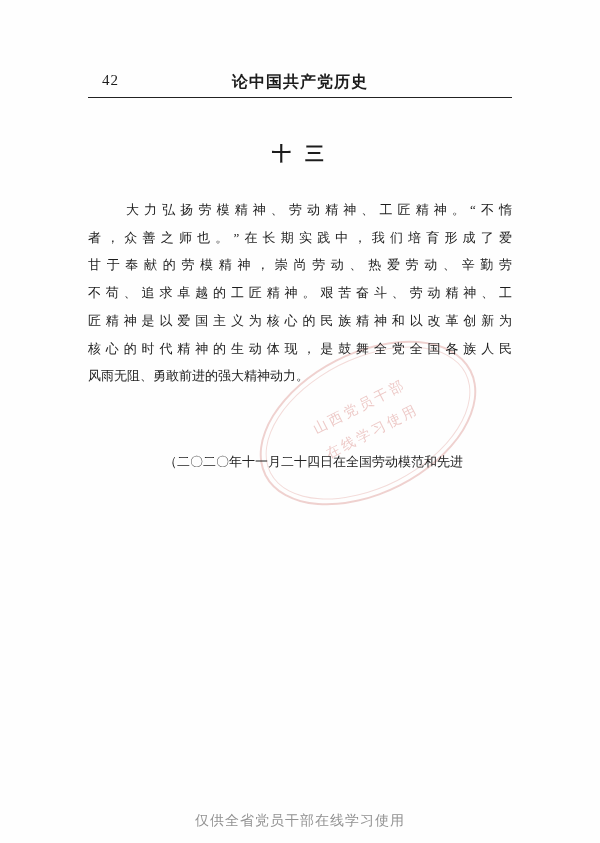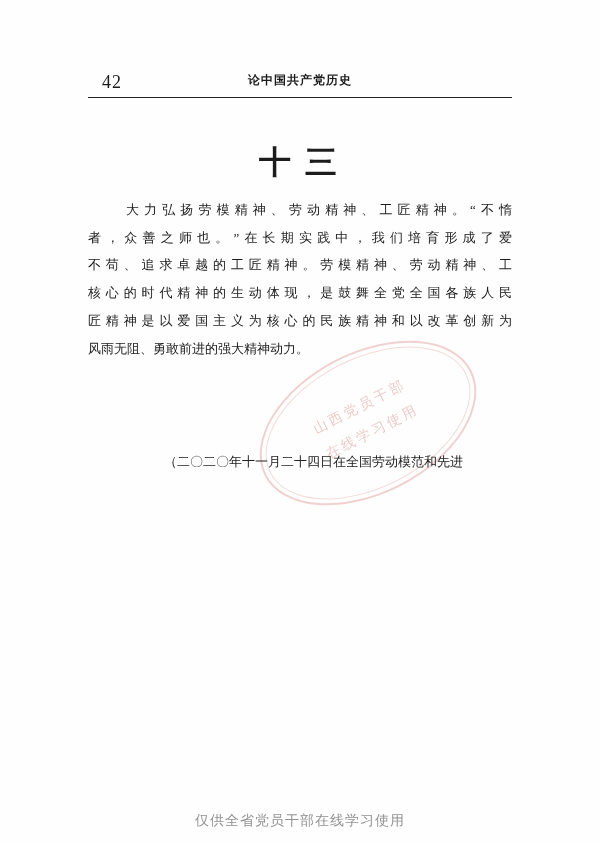--- a/index.html
+++ b/index.html
@@ -22,50 +22,50 @@
     position: absolute;
     top: 72px;
     left: 88px;
     width: 424px;
     height: 22px;
   }
   .page-number {
     position: absolute;
     left: 14px;
     top: 0;
-    font-size: 18px;
+    font-size: 15px;
     letter-spacing: 1px;
   }
   .header-title {
     position: absolute;
     left: 0;
     right: 0;
     top: 0;
     text-align: center;
-    font-size: 12px;
+    font-size: 16px;
     font-weight: 600;
     letter-spacing: 1px;
   }
   .header-rule {
     position: absolute;
     top: 97px;
     left: 88px;
     width: 424px;
     height: 0;
     border-top: 1.6px solid #222222;
   }
 
   
   .section-title {
     position: absolute;
     top: 141px;
     left: 0;
     width: 596px;
     text-align: center;
-    font-size: 32px;
+    font-size: 19px;
     font-weight: 600;
     letter-spacing: 14px;
     text-indent: 14px; 
   }
 
   
   .body-text {
     position: absolute;
     top: 196px;
     left: 88px;
@@ -161,23 +161,24 @@
     <span class="page-number">42</span>
     <span class="header-title">论中国共产党历史</span>
   </div>
   <div class="header-rule"></div>
 
   <div class="section-title">十三</div>
 
   <div class="body-text">
     <div class="body-line first">大力弘扬劳模精神、劳动精神、工匠精神。“不惰</div>
     <div class="body-line">者，众善之师也。”在长期实践中，我们培育形成了爱</div>
-    <div class="body-line">不苟、追求卓越的工匠精神。劳模精神、劳动精神、工</div>
+    <div class="body-line">甘于奉献的劳模精神，崇尚劳动、热爱劳动、辛勤劳</div>
+    <div class="body-line">不苟、追求卓越的工匠精神。艰苦奋斗、劳动精神、工</div>
+    <div class="body-line">匠精神是以爱国主义为核心的民族精神和以改革创新为</div>
     <div class="body-line">核心的时代精神的生动体现，是鼓舞全党全国各族人民</div>
-    <div class="body-line">匠精神是以爱国主义为核心的民族精神和以改革创新为</div>
     <div class="body-line last">风雨无阻、勇敢前进的强大精神动力。</div>
   </div>
 
   <div class="citation">
     <div class="citation-line1">（二〇二〇年十一月二十四日在全国劳动模范和先进</div>
   </div>
 
   <div class="footer">仅供全省党员干部在线学习使用</div>
 
 </div>

